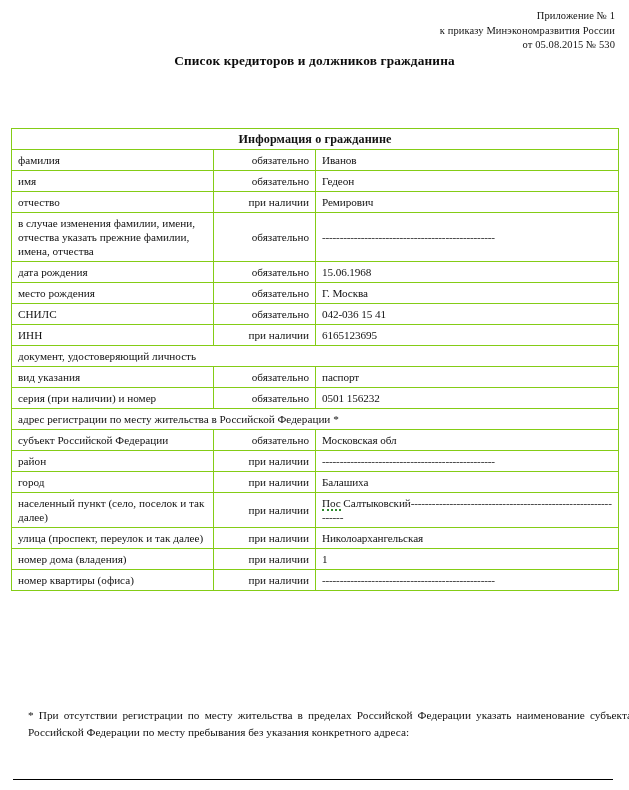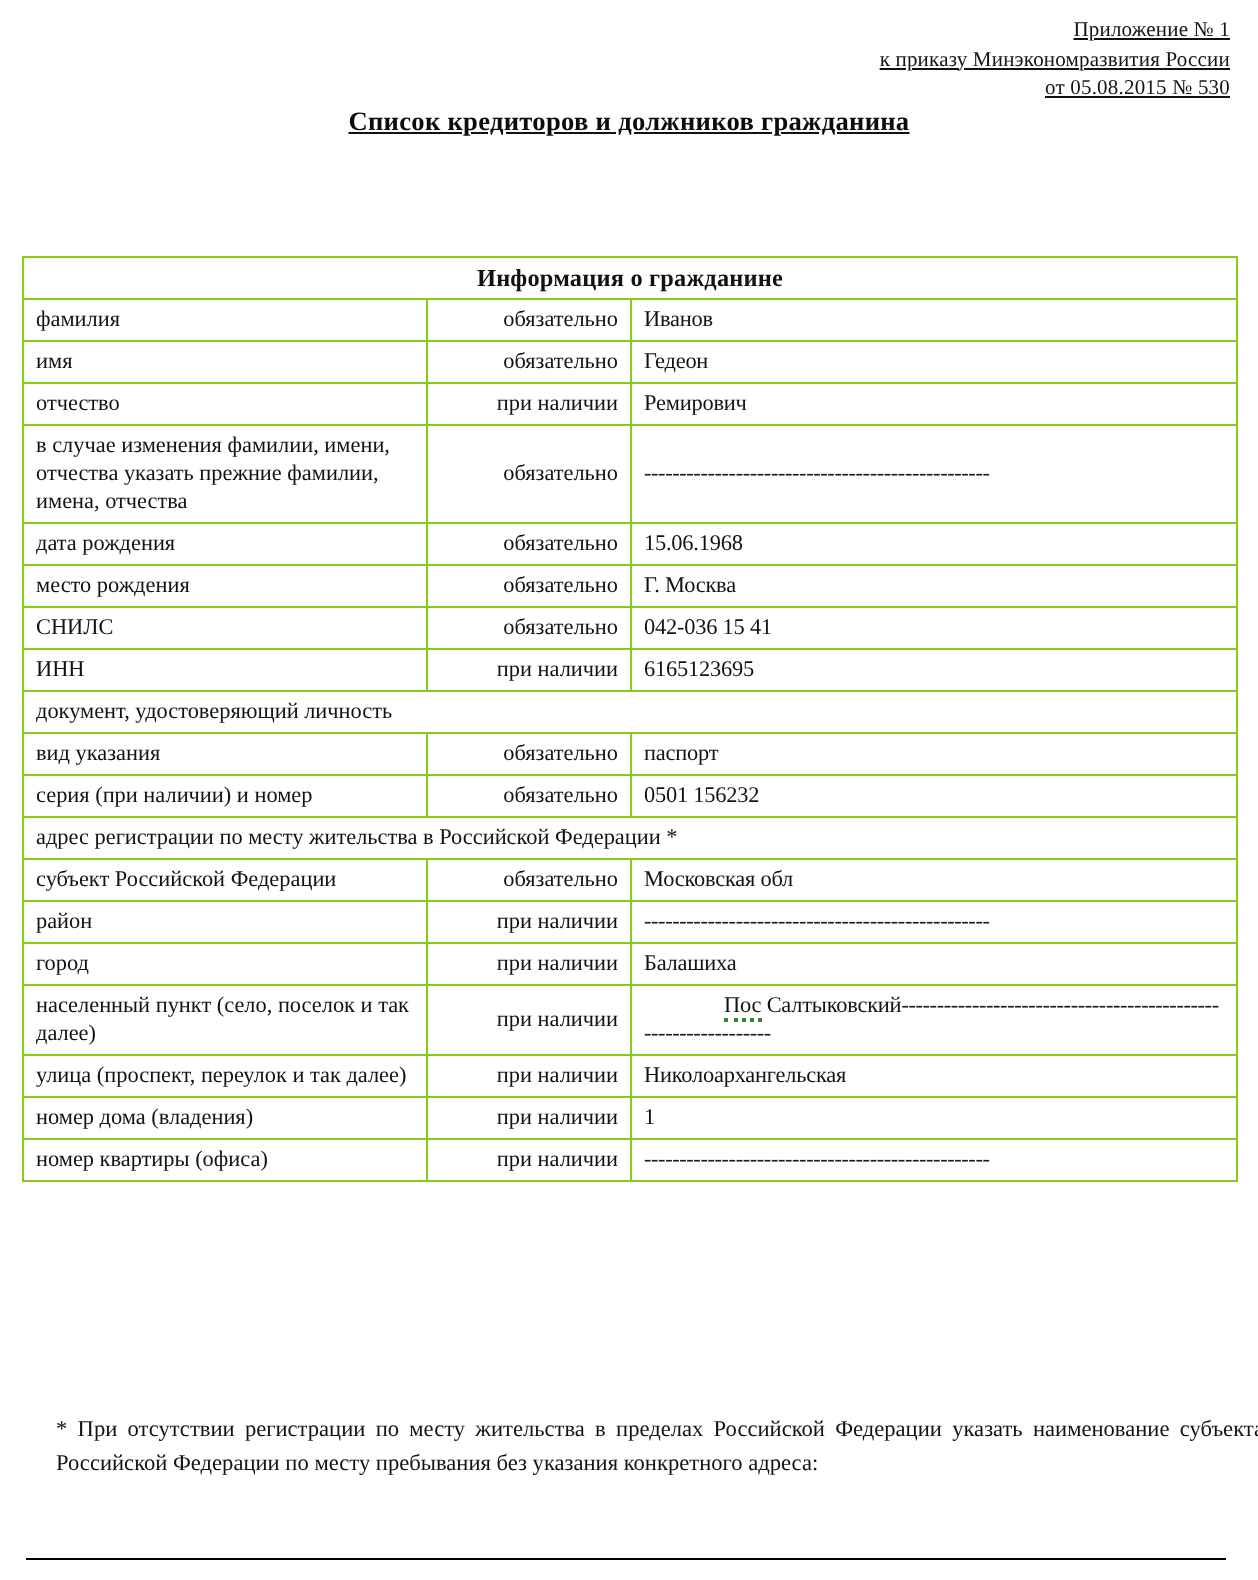--- a/index.html
+++ b/index.html
@@ -16,21 +16,20 @@
     position: relative;
     overflow: hidden;
   }
 
   .page {
     width: 629px;
     height: 706px;
     box-sizing: border-box;
     padding: 0;
     position: relative;
-    text-decoration: underline;
   }
 
   
   .doc-header {
     text-align: right;
     padding: 9px 14px 0 0;
     font-size: 10.5px;
     line-height: 14.5px;
     letter-spacing: 0.1px;
     color: #141414;
@@ -102,21 +101,20 @@
   }
   td.val.mid { vertical-align: middle; }
 
   .dashes {
     letter-spacing: -0.2px;
     color: #1a1a1a;
   }
   .spell {
     border-bottom: 2px dotted #2e8b2e;
     padding-bottom: 0px;
-    margin-left: 40px;
   }
 
   
   .footnote {
     position: absolute;
     left: 28px;
     top: 707px;
     width: 604px;
     font-size: 11.3px;
     line-height: 16.5px;

